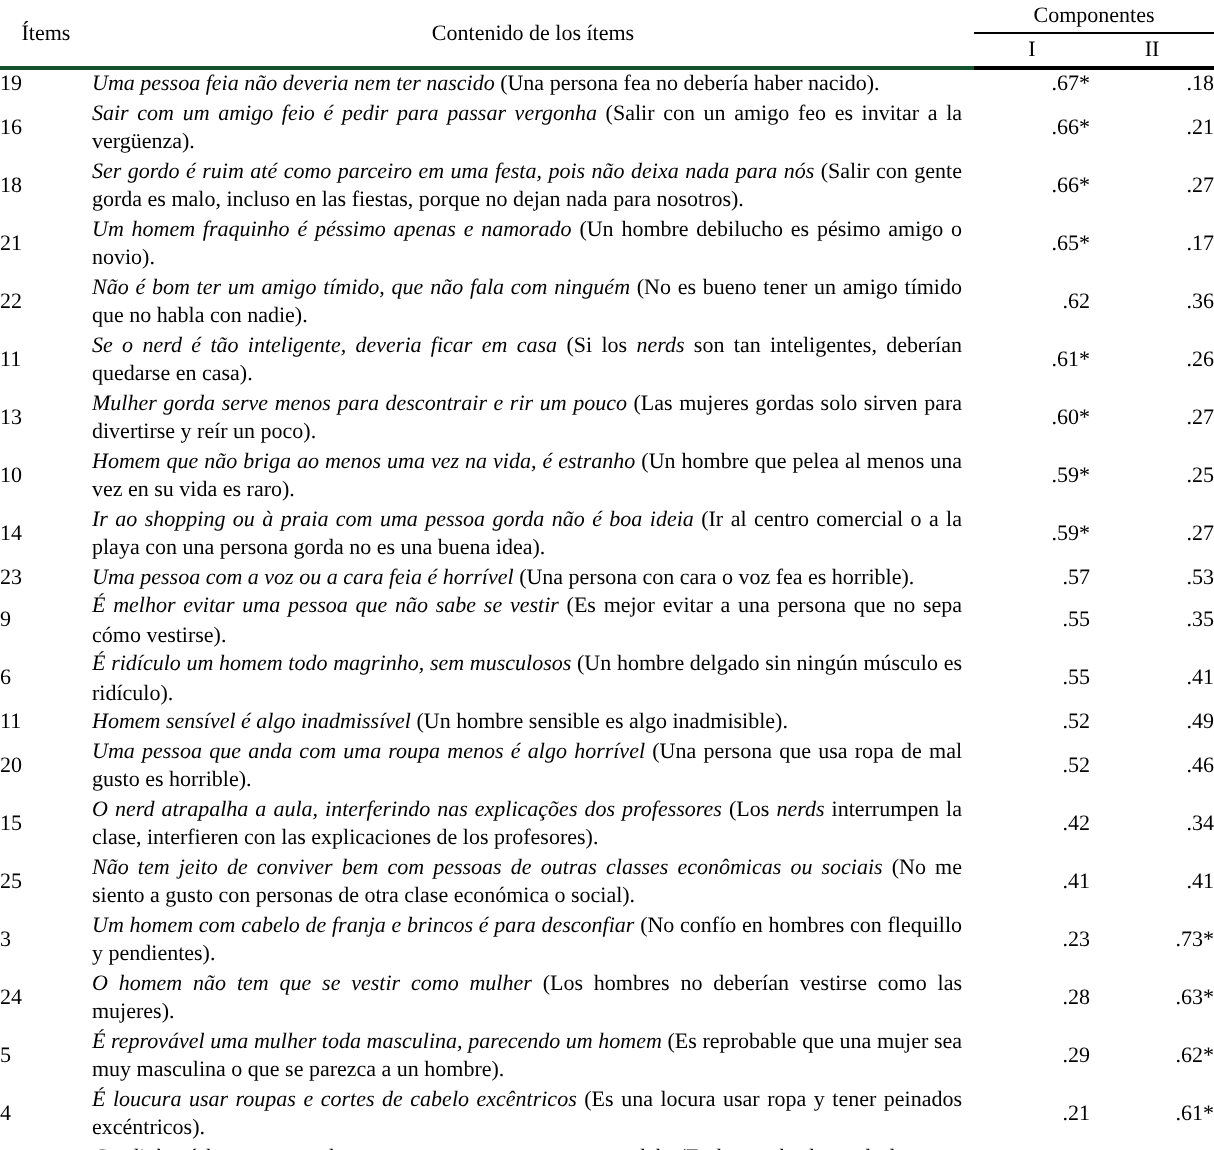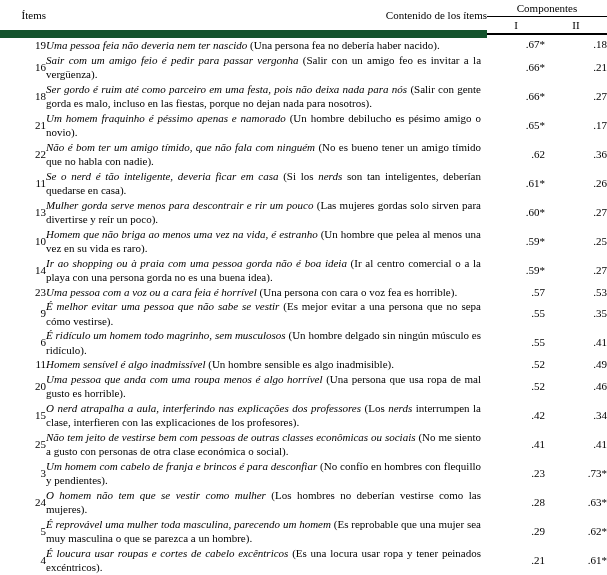--- a/index.html
+++ b/index.html
@@ -25,25 +25,25 @@
   col.c-load1 { width: 58px; }
   col.c-load2 { width: 62px; }
 
   th, td {
     padding: 0;
     font-weight: normal;
     vertical-align: middle;
     line-height: 14.5px;
   }
   thead th { line-height: 16px; text-align: center; }
-  th.items-h, th.content-h { border-bottom: 8px solid #14532d; text-align: right; }
+  th.items-h, th.content-h { border-bottom: 2px solid #14532d; }
   th.comp-h { border-bottom: 1px solid #000; }
   th.sub-h { border-bottom: 2px solid #000; }
 
-  td.num { text-align: right; }
+  td.num { text-align: left; }
   td.content { text-align: justify; padding-right: 6px; margin-top: 32px; }
   td.content .pt { font-style: italic; }
   td.content .es i { font-style: italic; }
   td.load { text-align: right; }
 
   tbody tr:last-child td { border-bottom: 2px solid #000; }
 </style>
 </head>
 <body>
 
@@ -151,21 +151,21 @@
         <td class="load">.46</td>
       </tr>
       <tr>
         <td class="num">15</td>
         <td class="content"><span class="pt">O nerd atrapalha a aula, interferindo nas explicações dos professores</span> <span class="es">(Los <i>nerds</i> interrumpen la clase, interfieren con las explicaciones de los profesores).</span></td>
         <td class="load">.42</td>
         <td class="load">.34</td>
       </tr>
       <tr>
         <td class="num">25</td>
-        <td class="content"><span class="pt">Não tem jeito de vestirse bem com pessoas de outras classes econômicas ou sociais</span> <span class="es">(No me siento a gusto con personas de otra clase económica o social).</span></td>
+        <td class="content"><span class="pt">Não tem jeito de conviver bem com pessoas de outras classes econômicas ou sociais</span> <span class="es">(No me siento a gusto con personas de otra clase económica o social).</span></td>
         <td class="load">.41</td>
         <td class="load">.41</td>
       </tr>
       <tr>
         <td class="num">3</td>
         <td class="content"><span class="pt">Um homem com cabelo de franja e brincos é para desconfiar</span> <span class="es">(No confío en hombres con flequillo y pendientes).</span></td>
         <td class="load">.23</td>
         <td class="load">.73*</td>
       </tr>
       <tr>

